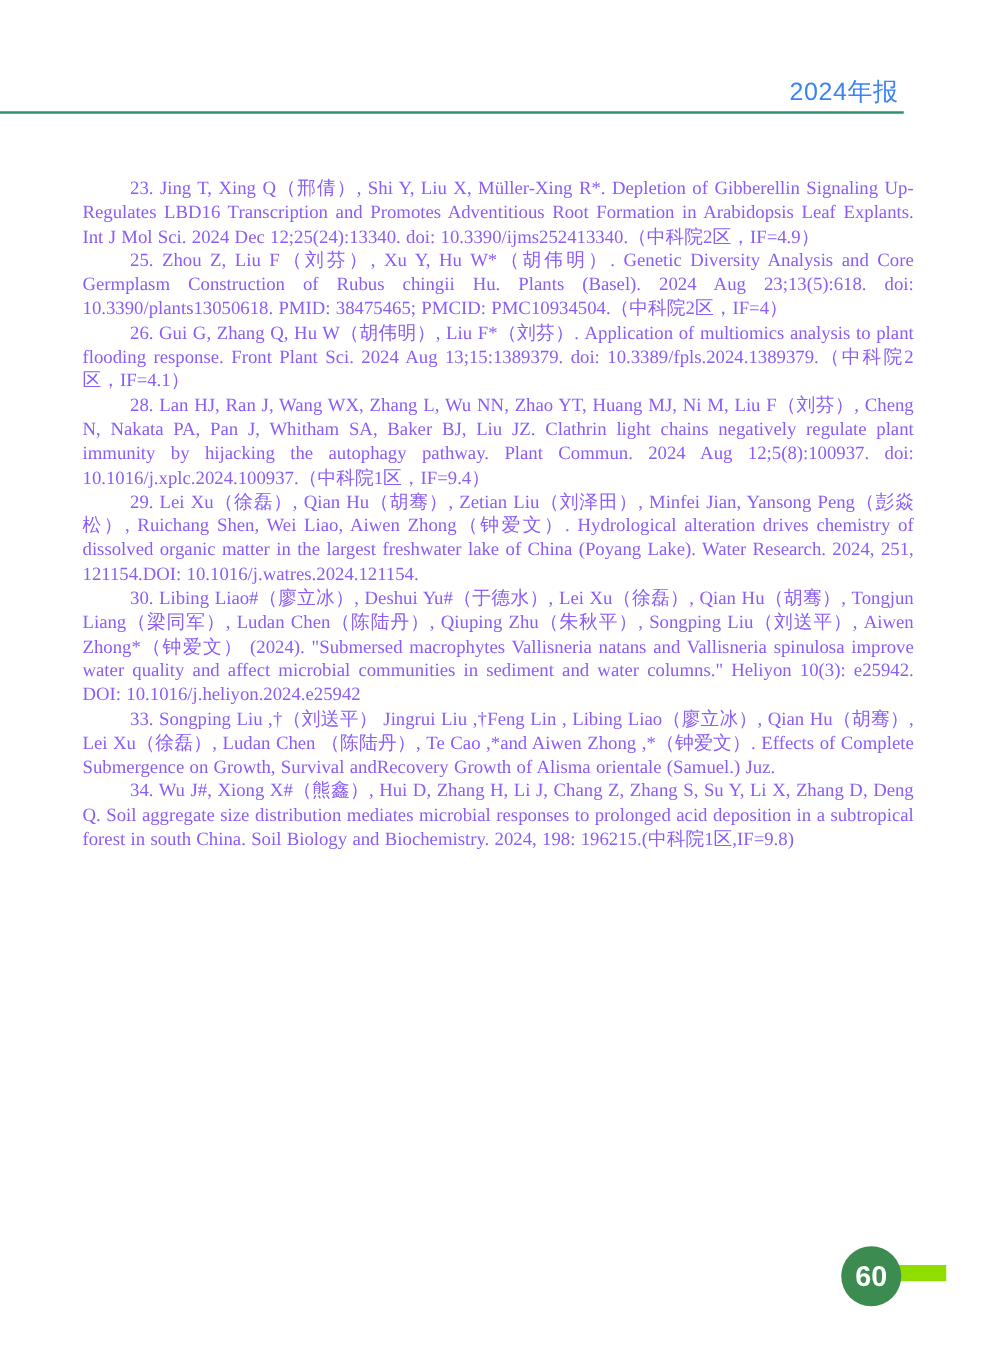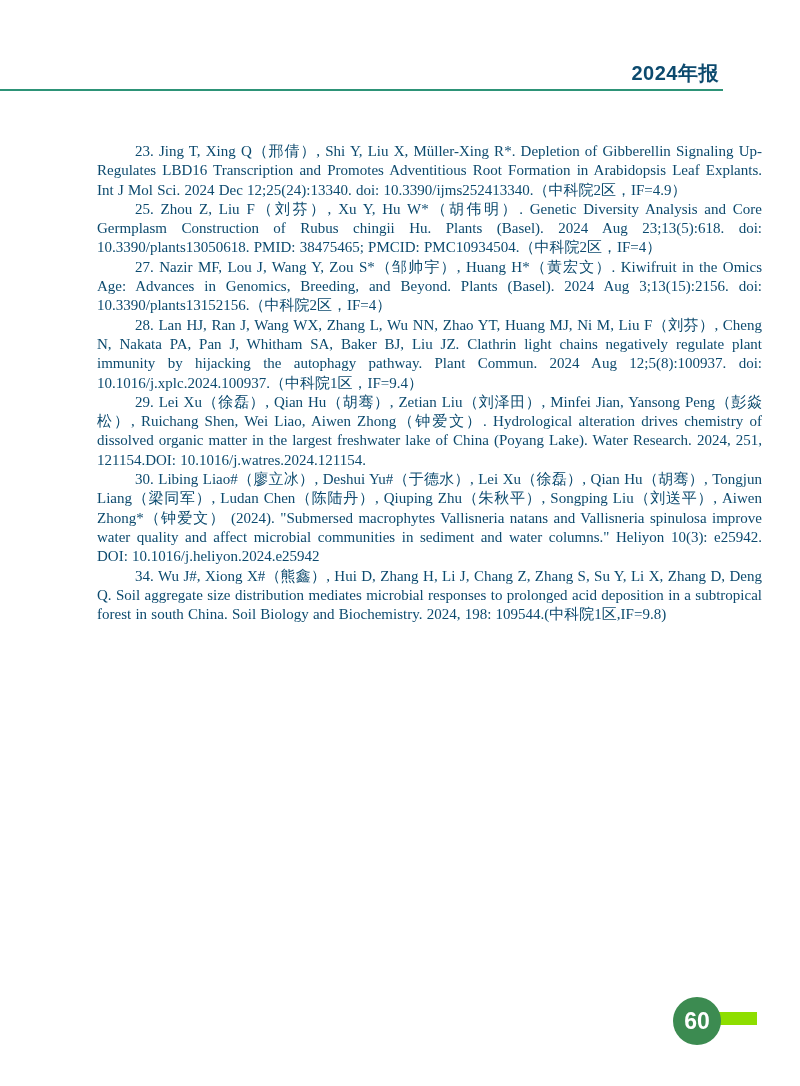--- a/index.html
+++ b/index.html
@@ -19,42 +19,41 @@
   }
   
   .header-title {
     position: absolute;
     top: 60px;
     left: 0;
     width: 719px;
     text-align: right;
     font-family: "Liberation Sans", sans-serif;
     font-size: 20px;
-    font-weight: 700;
-    color: #0c4a6e;
+    font-weight: 400;
+    color: #3b82f6;
     letter-spacing: 0.5px;
   }
   .header-rule {
     position: absolute;
     top: 89px;
     left: 0;
     width: 723px;
     height: 2px;
     background: #2d9377;
   }
   
   .content {
     position: absolute;
     top: 142px;
     left: 66px;
     width: 665px;
-    color: #0c4a6e;
+    color: #8b5cf6;
     font-size: 15px;
     line-height: 19.3px;
-    margin-left: 31px;
   }
   .pub {
     text-align: justify;
     text-justify: inter-word;
     text-indent: 38px;
     word-spacing: 0.5px;
   }
   
   .page-bar {
     position: absolute;
@@ -87,25 +86,26 @@
 <body>
 
 <div class="page">
 
   <div class="header-title">2024年报</div>
   <div class="header-rule"></div>
 
   <div class="content">
     <p class="pub">23. Jing T, Xing Q（邢倩）, Shi Y, Liu X, Müller-Xing R*. Depletion of Gibberellin Signaling Up-Regulates LBD16 Transcription and Promotes Adventitious Root Formation in Arabidopsis Leaf Explants. Int J Mol Sci. 2024 Dec 12;25(24):13340. doi: 10.3390/ijms252413340.（中科院2区，IF=4.9）</p>
     <p class="pub">25. Zhou Z, Liu F（刘芬）, Xu Y, Hu W*（胡伟明）. Genetic Diversity Analysis and Core Germplasm Construction of Rubus chingii Hu. Plants (Basel). 2024 Aug 23;13(5):618. doi: 10.3390/plants13050618. PMID: 38475465; PMCID: PMC10934504.（中科院2区，IF=4）</p>
-    <p class="pub">27. Nazir MF, Lou J, Wang Y, Zou S*（邹帅宇）, Huang H*（黄宏文）. Kiwifruit in the Omics Age: Advances in Genomics, Breeding, and Beyond. Plants (Basel). 2024 Aug 3;13(15):2156. doi: 10.3390/plants13152156.（中科院2区，IF=4）</p>
+    <p class="pub">26. Gui G, Zhang Q, Hu W（胡伟明）, Liu F*（刘芬）. Application of multiomics analysis to plant flooding response. Front Plant Sci. 2024 Aug 13;15:1389379. doi: 10.3389/fpls.2024.1389379.（中科院2区，IF=4.1）</p>
     <p class="pub">28. Lan HJ, Ran J, Wang WX, Zhang L, Wu NN, Zhao YT, Huang MJ, Ni M, Liu F（刘芬）, Cheng N, Nakata PA, Pan J, Whitham SA, Baker BJ, Liu JZ. Clathrin light chains negatively regulate plant immunity by hijacking the autophagy pathway. Plant Commun. 2024 Aug 12;5(8):100937. doi: 10.1016/j.xplc.2024.100937.（中科院1区，IF=9.4）</p>
     <p class="pub">29. Lei Xu（徐磊）, Qian Hu（胡骞）, Zetian Liu（刘泽田）, Minfei Jian, Yansong Peng（彭焱松）, Ruichang Shen, Wei Liao, Aiwen Zhong（钟爱文）. Hydrological alteration drives chemistry of dissolved organic matter in the largest freshwater lake of China (Poyang Lake). Water Research. 2024, 251, 121154.DOI: 10.1016/j.watres.2024.121154.</p>
     <p class="pub">30. Libing Liao#（廖立冰）, Deshui Yu#（于德水）, Lei Xu（徐磊）, Qian Hu（胡骞）, Tongjun Liang（梁同军）, Ludan Chen（陈陆丹）, Qiuping Zhu（朱秋平）, Songping Liu（刘送平）, Aiwen Zhong*（钟爱文） (2024). "Submersed macrophytes Vallisneria natans and Vallisneria spinulosa improve water quality and affect microbial communities in sediment and water columns." Heliyon 10(3): e25942. DOI: 10.1016/j.heliyon.2024.e25942</p>
-    <p class="pub">34. Wu J#, Xiong X#（熊鑫）, Hui D, Zhang H, Li J, Chang Z, Zhang S, Su Y, Li X, Zhang D, Deng Q. Soil aggregate size distribution mediates microbial responses to prolonged acid deposition in a subtropical forest in south China. Soil Biology and Biochemistry. 2024, 198: 109544.(中科院1区,IF=9.8)</p>
+    <p class="pub">33. Songping Liu ,†（刘送平）  Jingrui Liu ,†Feng Lin , Libing Liao（廖立冰）, Qian Hu（胡骞）, Lei Xu（徐磊）, Ludan Chen （陈陆丹）, Te Cao ,*and Aiwen Zhong ,*（钟爱文）. Effects of Complete Submergence on Growth, Survival andRecovery Growth of Alisma orientale (Samuel.) Juz.</p>
+    <p class="pub">34. Wu J#, Xiong X#（熊鑫）, Hui D, Zhang H, Li J, Chang Z, Zhang S, Su Y, Li X, Zhang D, Deng Q. Soil aggregate size distribution mediates microbial responses to prolonged acid deposition in a subtropical forest in south China. Soil Biology and Biochemistry. 2024, 198: 196215.(中科院1区,IF=9.8)</p>
   </div>
 
   <div class="page-bar"></div>
   <div class="page-badge">
     <span>60</span>
   </div>
 
 </div>
 
 </body></html>

